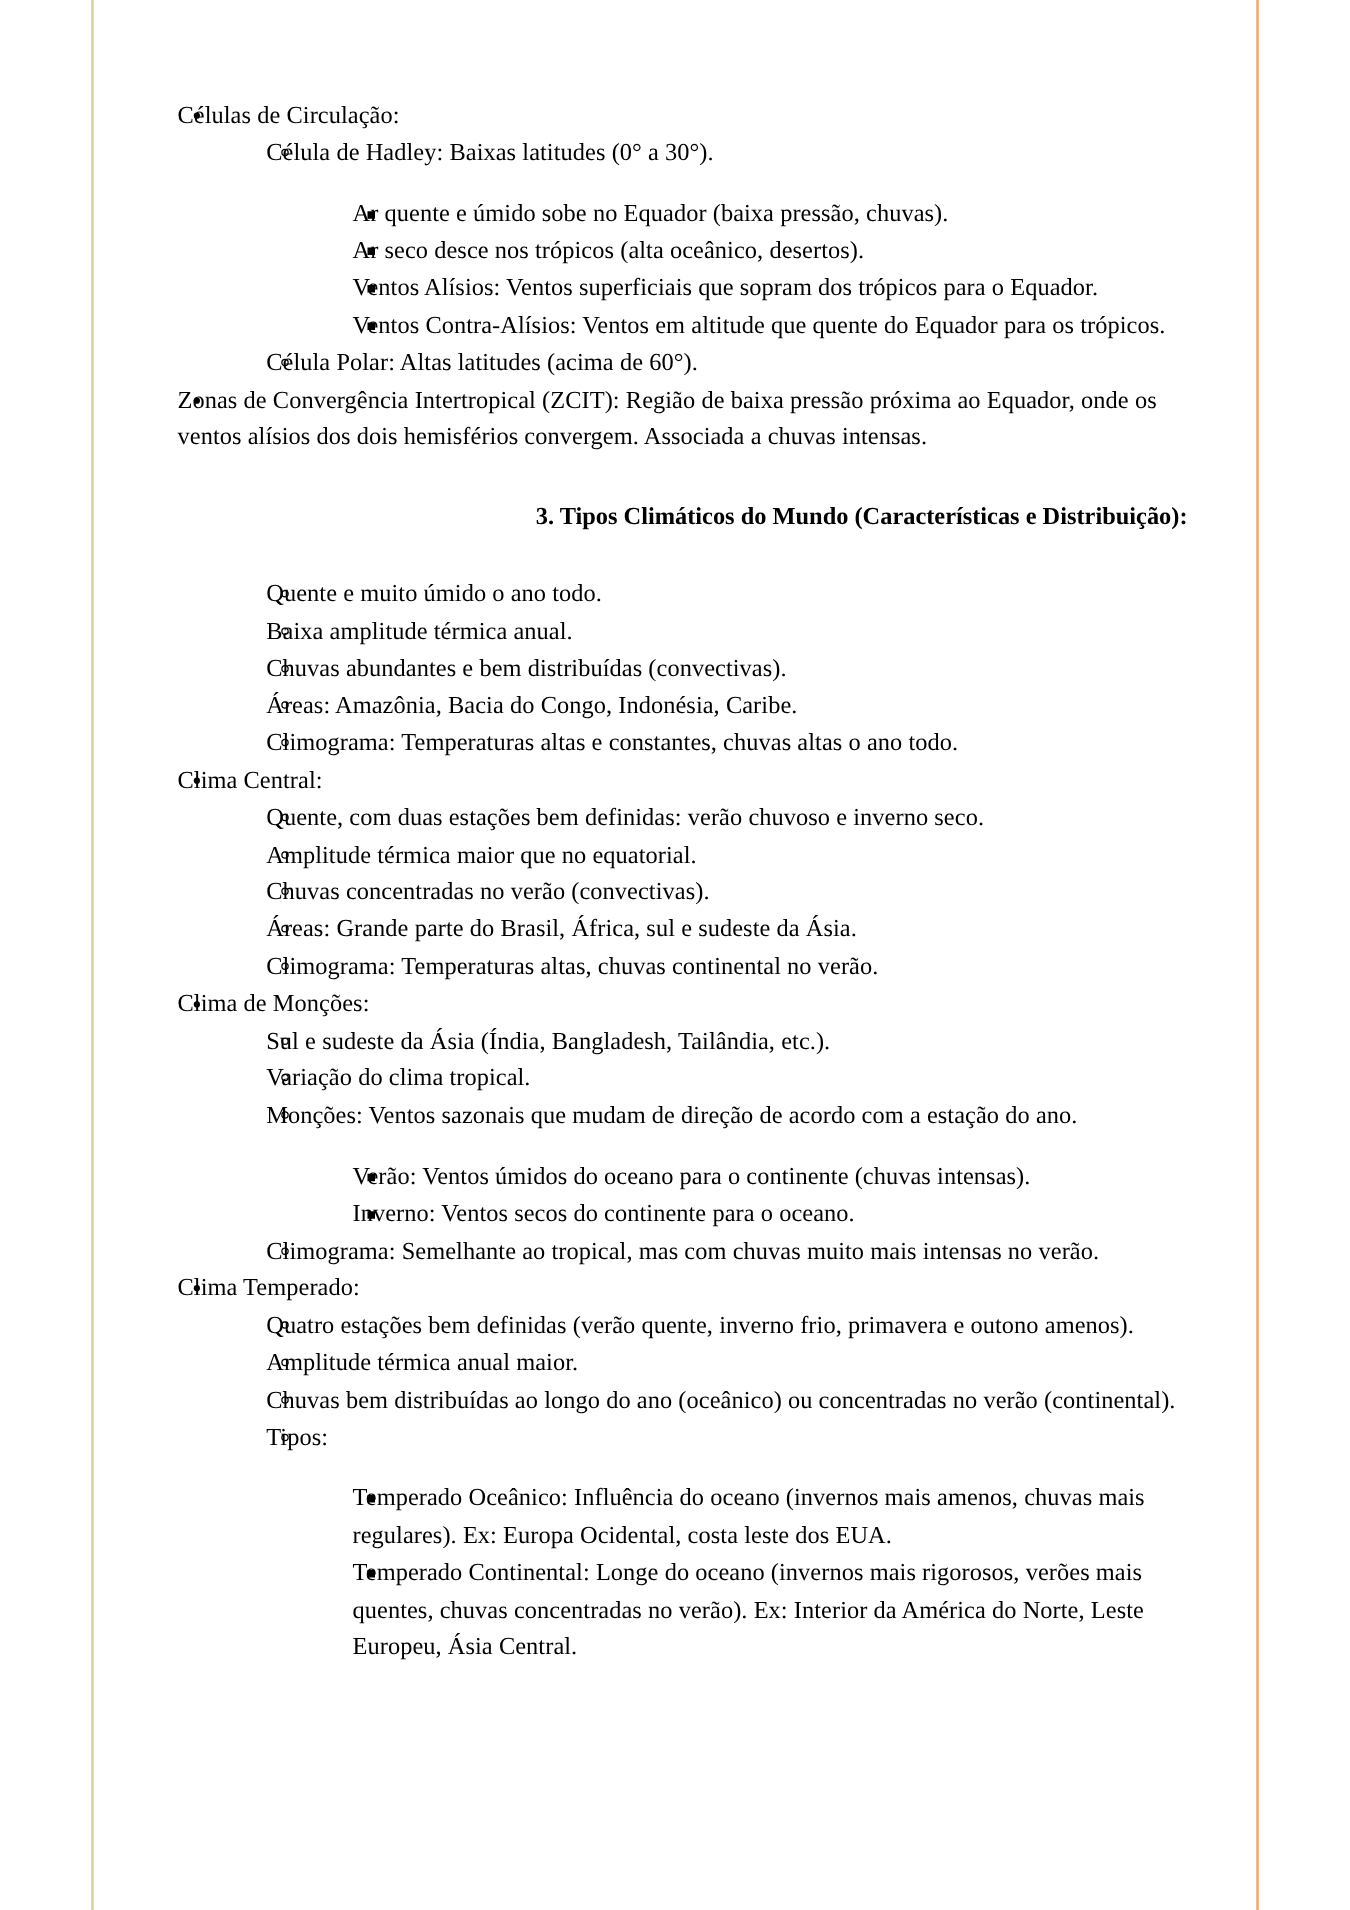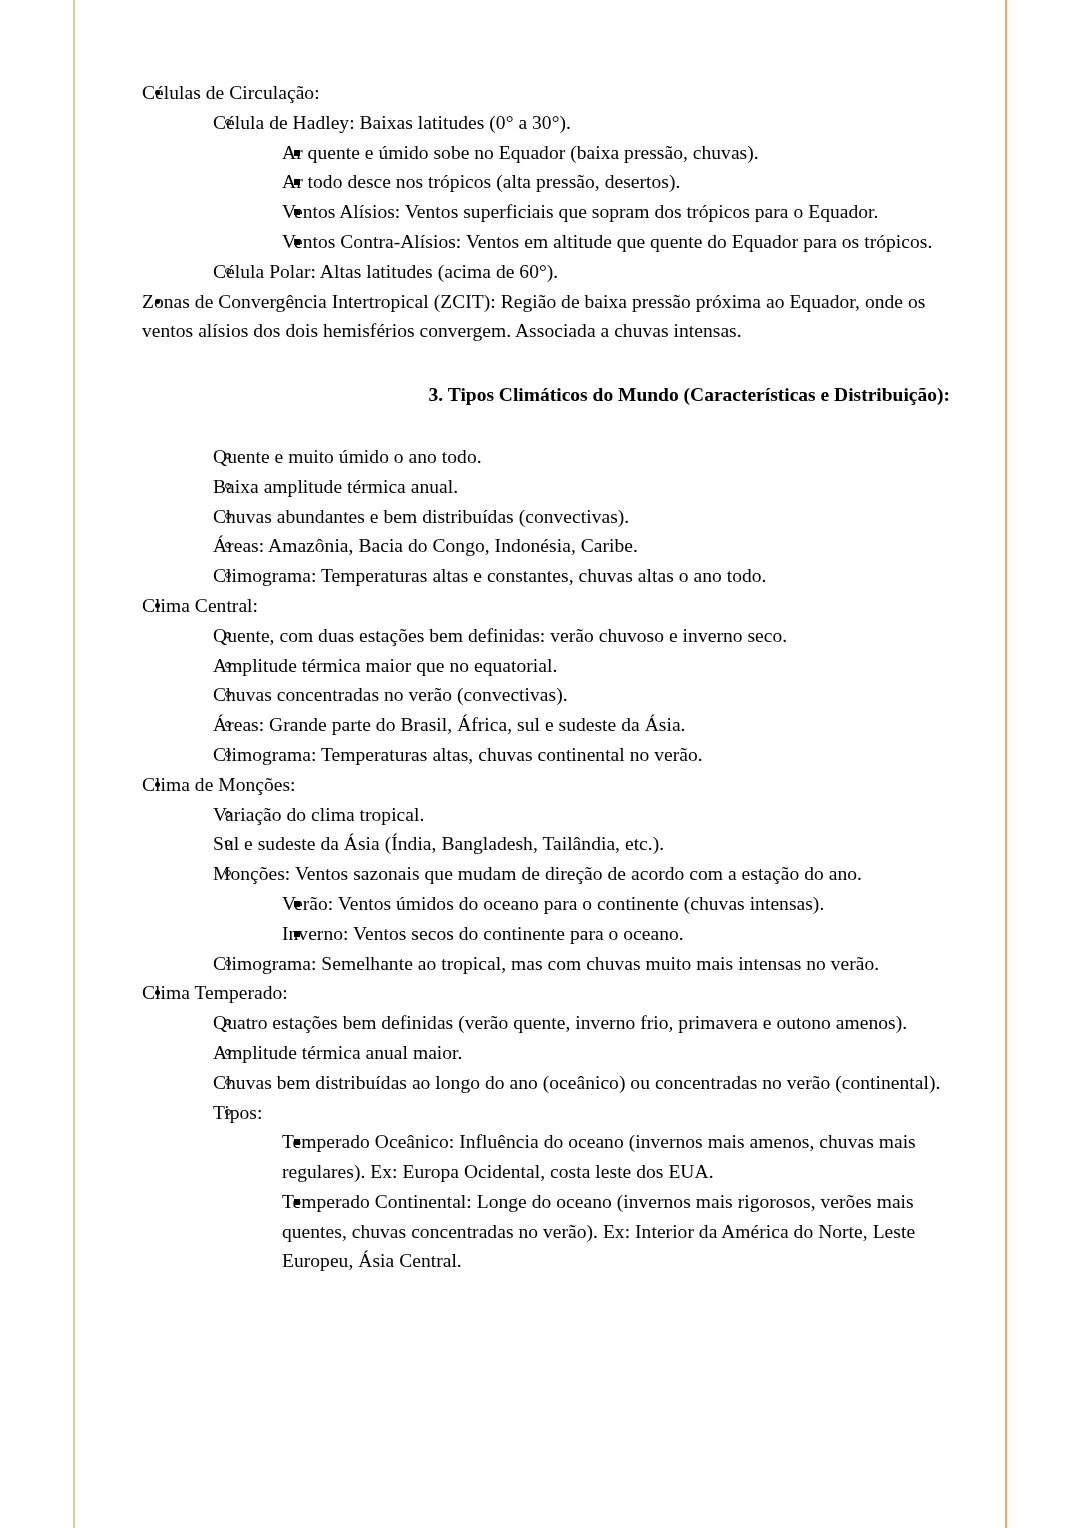--- a/index.html
+++ b/index.html
@@ -89,20 +89,21 @@
     height: 6px;
     border-radius: 50%;
     border: 1.3px solid #000;
     background: transparent;
     box-sizing: border-box;
   }
 
   
   ul.lvl3 {
     margin-left: 37px;
+    margin-top: 19px;
   }
   ul.lvl3 > li {
     padding-left: 32px;
   }
   ul.lvl3 > li > .txt::before {
     content: "";
     position: absolute;
     left: 12px;
     top: 12px;
     width: 6px;
@@ -140,21 +141,21 @@
         <li>
           <span class="txt">Células de Circulação:</span>
           <ul class="lvl2">
             <li>
               <span class="txt">Célula de Hadley: Baixas latitudes (0° a 30°).</span>
               <ul class="lvl3">
                 <li>
                   <span class="txt">Ar quente e úmido sobe no Equador (baixa pressão, chuvas).</span>
                 </li>
                 <li>
-                  <span class="txt">Ar todo desce nos trópicos (alta pressão, desertos).</span>
+                  <span class="txt">Ar seco desce nos trópicos (alta oceânico, desertos).</span>
                 </li>
                 <li>
                   <span class="txt">Ventos Alísios: Ventos superficiais que sopram dos trópicos para o Equador.</span>
                 </li>
                 <li>
                   <span class="txt">Ventos Contra-Alísios: Ventos em altitude que quente do Equador para os trópicos.</span>
                 </li>
               </ul>
             </li>
             <li>
@@ -206,24 +207,24 @@
             </li>
             <li>
               <span class="txt">Climograma: Temperaturas altas, chuvas continental no verão.</span>
             </li>
           </ul>
         </li>
         <li>
           <span class="txt">Clima de Monções:</span>
           <ul class="lvl2">
             <li>
+              <span class="txt">Sul e sudeste da Ásia (Índia, Bangladesh, Tailândia, etc.).</span>
+            </li>
+            <li>
               <span class="txt">Variação do clima tropical.</span>
-            </li>
-            <li>
-              <span class="txt">Sul e sudeste da Ásia (Índia, Bangladesh, Tailândia, etc.).</span>
             </li>
             <li>
               <span class="txt">Monções: Ventos sazonais que mudam de direção de acordo com a estação do ano.</span>
               <ul class="lvl3">
                 <li>
                   <span class="txt">Verão: Ventos úmidos do oceano para o continente (chuvas intensas).</span>
                 </li>
                 <li>
                   <span class="txt">Inverno: Ventos secos do continente para o oceano.</span>
                 </li>

